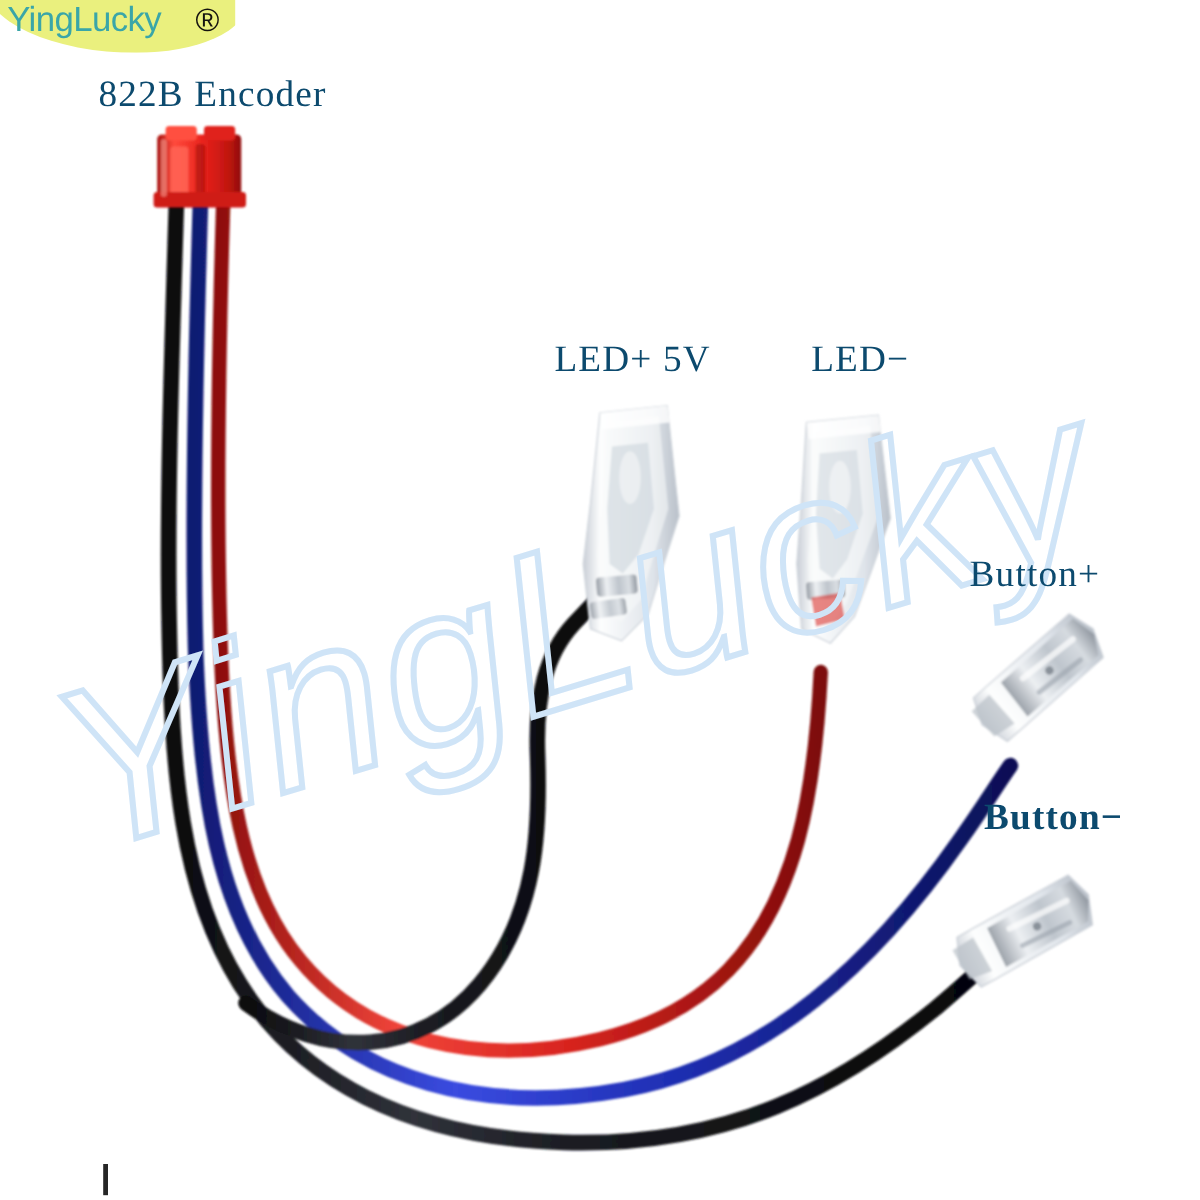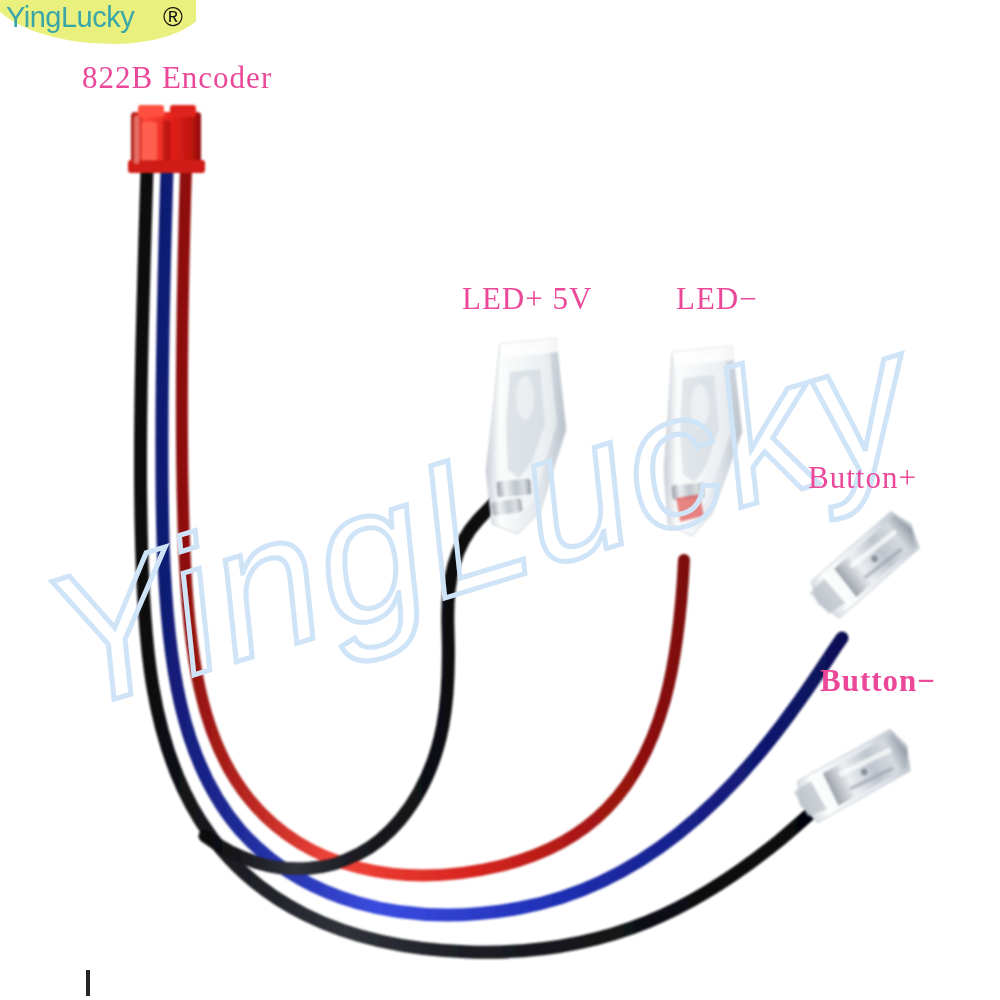--- a/index.html
+++ b/index.html
@@ -77,21 +77,21 @@
     -webkit-text-stroke: 5px #cfe4f7;
     transform: rotate(-17deg);
     transform-origin: 0 0;
     white-space: nowrap;
     user-select: none;
     z-index: 5;
   }
   
   .part-label {
     position: absolute;
-    color: #ec4899;
+    color: #0c4a6e;
     font-family: "Liberation Serif", serif;
     font-size: 31px;
     letter-spacing: 1px;
     white-space: nowrap;
     z-index: 30;
   }
   #label-encoder { left: 82px;  top: 60px; }
   #label-ledp    { left: 462px; top: 281px; }
   #label-ledm    { left: 676px; top: 281px; }
   #label-btnp    { left: 808px; top: 448px; margin-top: 12px; }

